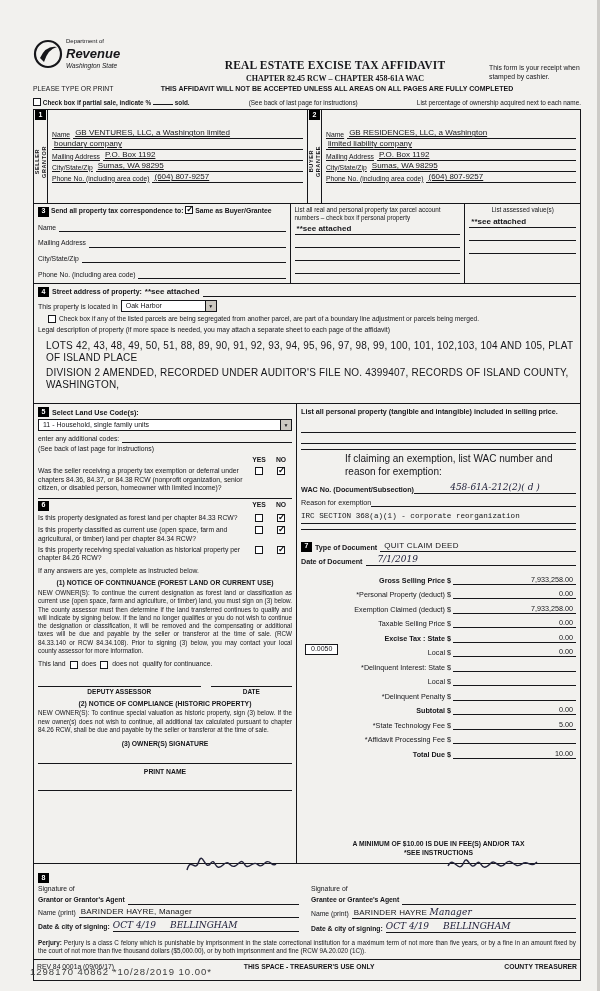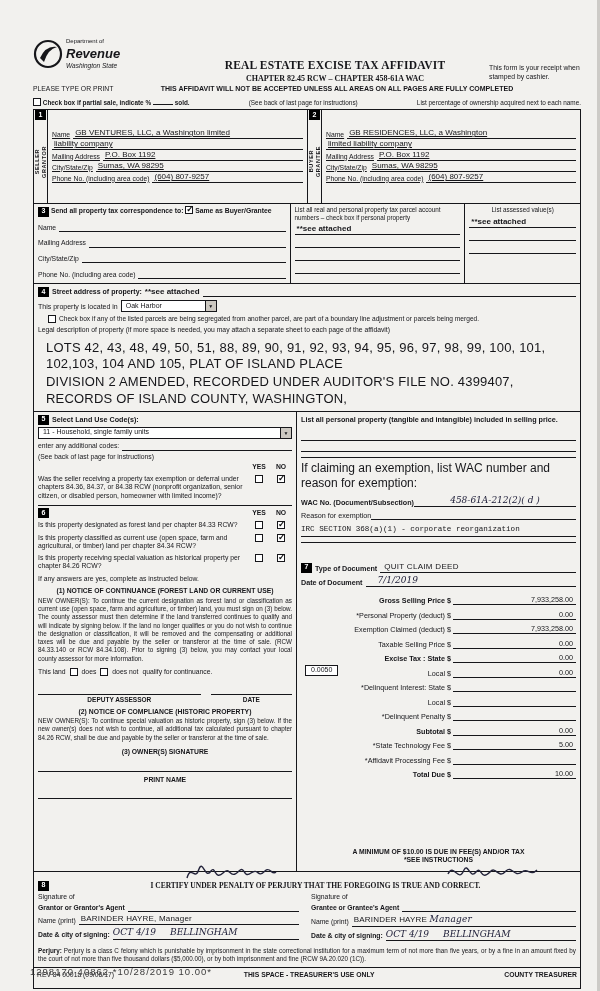--- a/index.html
+++ b/index.html
@@ -48,21 +48,21 @@
 
 .sec3{display:flex;min-height:80px;border-bottom:1px solid #16161a;}
 .s3c1{width:47%;padding:2px 4px 4px;border-right:1px solid #16161a;display:flex;flex-direction:column;justify-content:space-between;}
 .s3c2{width:32%;padding:2px 4px 4px;border-right:1px solid #16161a;display:flex;flex-direction:column;gap:2px;}
 .s3c3{flex:1;padding:2px 4px 4px;display:flex;flex-direction:column;gap:2px;}
 .s3head{font-size:6.3px;line-height:1.2;}
 .attach{font-size:8px;font-weight:bold;border-bottom:1px solid #16161a;padding:1px 2px 0;}
 
 .sec4{min-height:120px;border-bottom:1px solid #16161a;padding:3px 4px 4px;}
 .s4row{display:flex;align-items:flex-end;margin-top:3px;gap:3px;}
-.legal{font-size:13px;margin:2px 0 0 8px;letter-spacing:.2px;}
+.legal{font-size:10px;margin:2px 0 0 8px;letter-spacing:.2px;}
 .combo{display:inline-flex;border:1px solid #16161a;background:#fff;height:12px;align-items:center;}
 .combo .ctext{padding:0 4px;font-size:7px;white-space:nowrap;}
 .combo .carrow{width:11px;height:100%;border-left:1px solid #16161a;background:#ccc8c1;display:flex;align-items:center;justify-content:center;font-size:5px;flex:none;}
 
 .middle{display:flex;min-height:460px;border-bottom:1px solid #16161a;}
 .midl{width:263px;flex:none;border-right:1px solid #16161a;padding:3px 4px;display:flex;flex-direction:column;}
 .midr{flex:1;padding:3px 4px;display:flex;flex-direction:column;}
 .yn{display:flex;justify-content:flex-end;font-size:6.8px;font-weight:bold;}
 .yn span{width:22px;text-align:center;}
 .qrow{display:flex;align-items:flex-start;font-size:6.8px;margin-top:3px;}
@@ -159,21 +159,21 @@
             <span class="vword">SELLER</span>
             <span class="vword">GRANTOR</span>
           </div>
         </div>
         <div class="fields">
           <div class="frow">
                 <span class="lab">Name</span>
                 <span class="val">GB VENTURES, LLC, a Washington limited</span>
               </div>
           <div class="frow">
-                <span class="val">liability company</span>
+                <span class="val">boundary company</span>
               </div>
           <div class="frow">
                 <span class="lab">Mailing Address</span>
                 <span class="val">P.O. Box 1192</span>
               </div>
           <div class="frow">
                 <span class="lab">City/State/Zip</span>
                 <span class="val">Sumas, WA 98295</span>
               </div>
           <div class="frow">
@@ -358,34 +358,34 @@
           <div class="sigfill"></div>
         </div>
       </div>
 
       <div class="midr">
         <div class="pp-head">List all personal property (tangible and intangible) included in selling price.</div>
         <div class="blank-ul" style="margin-top:6px;"></div>
         <div class="blank-ul"></div>
 
         <div class="exempt">
-          <div style="font-size:12px;">If claiming an exemption, list WAC number and reason for exemption:</div>
+          <div style="font-size:10px;margin-left:44px;">If claiming an exemption, list WAC number and reason for exemption:</div>
           <div class="exrow">
             <span class="b">WAC No. (Document/Subsection)</span>
             <span class="fill" style="flex:1;text-align:center;"><span class="hand">458-61A-212(2)( d )</span></span>
           </div>
           <div class="exrow">
             <span>Reason for exemption</span>
             <span class="fill" style="flex:1;"></span>
           </div>
           <div class="fill mono" style="font-size:7.6px;margin-top:5px;padding-bottom:1px;">IRC SECTION 368(a)(1) - corporate reorganization</div>
         </div>
 
         <div class="s7">
-          <div class="s7row" style="margin-top:16px;">
+          <div class="s7row" style="margin-top:8px;">
             <span class="sec-num">7</span>
             <span class="b">Type of Document</span>
             <span class="fill" style="flex:1;"><span class="docval">QUIT CLAIM DEED</span></span>
           </div>
           <div class="s7row">
             <span class="b">Date of Document</span>
             <span class="fill" style="flex:1;"><span class="hand" style="margin-left:12px;">7/1/2019</span></span>
           </div>
           <div style="margin-top:4px;">
             <div class="mrow">
@@ -446,21 +446,20 @@
             <div>A MINIMUM OF $10.00 IS DUE IN FEE(S) AND/OR TAX</div>
             <div>*SEE INSTRUCTIONS</div>
           </div>
         </div>
       </div>
     </div>
 
     <div>
       <div class="certrow">
         <span class="sec-num">8</span>
-        <span class="cert-t">I CERTIFY UNDER PENALTY OF PERJURY THAT THE FOREGOING IS TRUE AND CORRECT.</span>
         <svg class="scrib" style="left:150px;top:-12px;" width="95" height="26" viewBox="0 0 95 26">
               <path d="M3 18 C7 4 11 22 15 9 C19 -1 21 20 27 11 C31 5 31 21 39 13 C47 5 45 21 55 11 C61 5 59 19 67 13 C75 7 73 19 81 11 C86 6 88 16 92 12" fill="none" stroke="#23233a" stroke-width="1.4"></path>
             </svg>
         <svg class="scrib" style="right:40px;top:-12px;" width="95" height="26" viewBox="0 0 95 26">
               <path d="M3 14 C9 2 13 24 19 10 C23 2 25 20 31 12 C37 5 35 22 45 12 C51 5 53 20 61 11 C67 5 69 18 77 12 C83 7 85 17 92 10" fill="none" stroke="#23233a" stroke-width="1.4"></path>
             </svg>
       </div>
       <div class="sigcols">
         <div class="sigcol">
           <div>Signature of</div>

